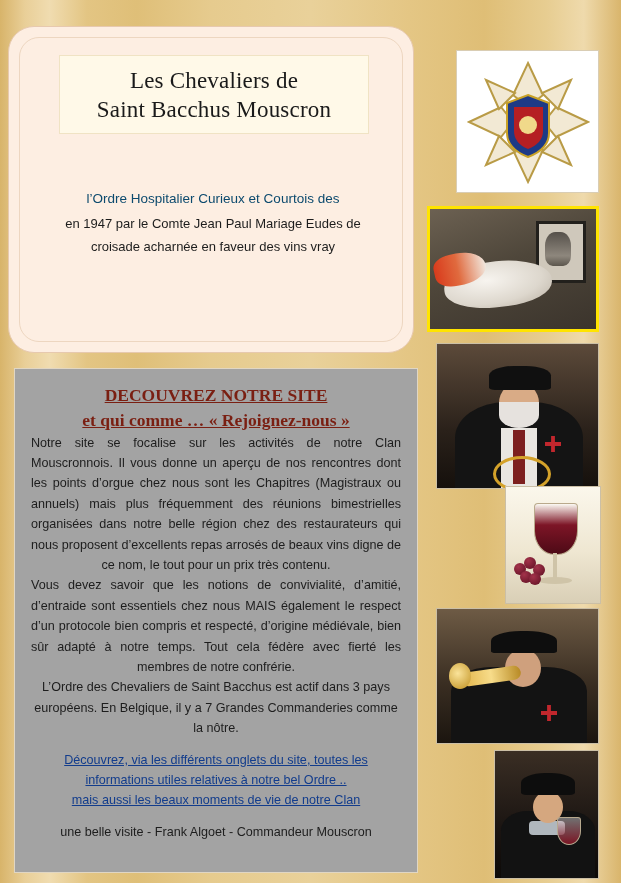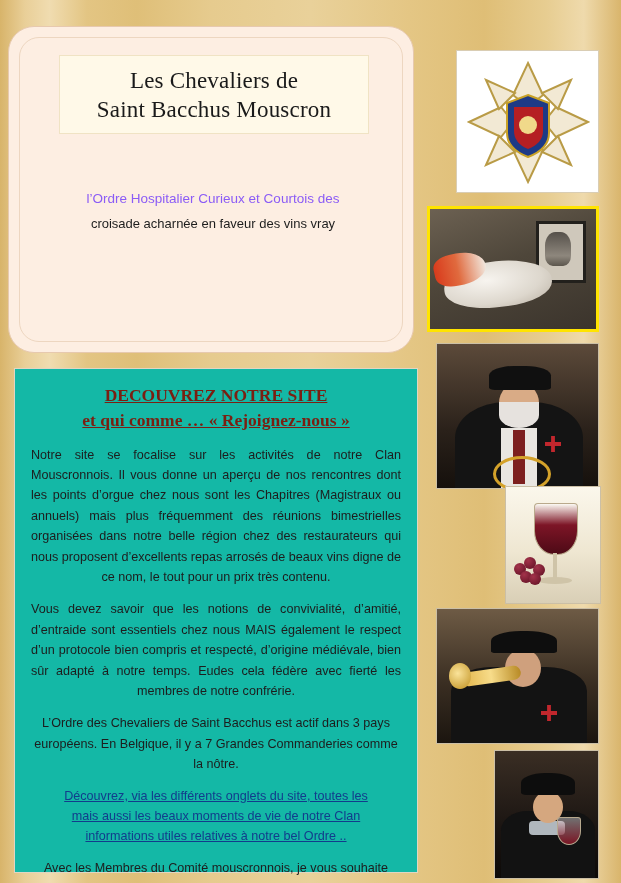--- a/index.html
+++ b/index.html
@@ -72,51 +72,51 @@
     position: absolute;
     left: 26px;
     top: 160px;
     width: 356px;
     text-align: center;
     font-size: 13px;
     color: #1d1d1d;
     line-height: 1.82;
   }
   .header-body .em-brown {
-    color: #8b5cf6;
+    color: #0c4a6e;
     font-size: 13.5px;
   }
 
   
   .main-card {
     position: absolute;
     left: 14px;
     top: 368px;
     width: 404px;
     height: 505px;
-    background: #14b8a6;
+    background: #a3a3a3;
     border: 1px solid #e0d6c4;
     box-sizing: border-box;
     padding: 14px 16px 8px 16px;
   }
   .discover-title {
     text-align: center;
     font-family: "Liberation Serif", serif;
     font-weight: bold;
     font-size: 17.5px;
     color: #7a1f12;
     text-decoration: underline;
     line-height: 1.42;
   }
   .main-par {
     font-size: 12.6px;
     color: #1d1d1d;
     line-height: 1.62;
     text-align: center;
-    margin-top: 12px;
+    margin-top: 0;
   }
   .main-par.justify {
     text-align: justify;
     text-align-last: center;
   }
   .link-block {
     margin-top: 11px;
     text-align: center;
     font-size: 12.6px;
     line-height: 1.62;
@@ -284,42 +284,42 @@
   <div class="header-card">
     <div class="header-card-inner"></div>
 
     <div class="title-box">
       <div class="title-line">Les Chevaliers de</div>
       <div class="title-line">Saint Bacchus Mouscron</div>
     </div>
 
     <div class="header-body">
       <div class="em-brown">l’Ordre Hospitalier Curieux et Courtois des</div>
+      <div>en 1947 par le Comte Jean Paul Mariage Eudes de</div>
       <div>croisade acharnée en faveur des vins vray</div>
     </div>
   </div>
 
   <div class="main-card">
     <div class="discover-title">
       <div>DECOUVREZ NOTRE SITE</div>
       <div>et qui comme … « Rejoignez-nous »</div>
     </div>
 
     <div class="main-par justify">Notre site se focalise sur les activités de notre Clan Mouscronnois. Il vous donne un aperçu de nos rencontres dont les points d’orgue chez nous sont les Chapitres (Magistraux ou annuels) mais plus fréquemment des réunions bimestrielles organisées dans notre belle région chez des restaurateurs qui nous proposent d’excellents repas arrosés de beaux vins digne de ce nom, le tout pour un prix très contenu.</div>
-    <div class="main-par justify">Vous devez savoir que les notions de convivialité, d’amitié, d’entraide sont essentiels chez nous MAIS également le respect d’un protocole bien compris et respecté, d’origine médiévale, bien sûr adapté à notre temps. Eudes cela fédère avec fierté les membres de notre confrérie.</div>
+    <div class="main-par justify">Vous devez savoir que les notions de convivialité, d’amitié, d’entraide sont essentiels chez nous MAIS également le respect d’un protocole bien compris et respecté, d’origine médiévale, bien sûr adapté à notre temps. Tout cela fédère avec fierté les membres de notre confrérie.</div>
     <div class="main-par">L’Ordre des Chevaliers de Saint Bacchus est actif dans 3 pays européens. En Belgique, il y a 7 Grandes Commanderies comme la nôtre.</div>
 
     <div class="link-block">
       <div class="l">Découvrez, via les différents onglets du site, toutes les</div>
+      <div class="l">informations utiles relatives à notre bel Ordre ..</div>
       <div class="l">mais aussi les beaux moments de vie de notre Clan</div>
-      <div class="l">informations utiles relatives à notre bel Ordre ..</div>
     </div>
 
     <div class="closing">
-      <div>Avec les Membres du Comité mouscronnois, je vous souhaite</div>
       <div>une belle visite - Frank Algoet - Commandeur Mouscron</div>
     </div>
   </div>
 
   <div class="photo emblem">
     <div class="cross-wrap">
       <svg width="143" height="143" viewBox="0 0 143 143">
         <g fill="#f2e9d4" stroke="#b99b46" stroke-width="2">
           <path d="M71 12 L86 44 L71 56 L56 44 Z"></path>
           <path d="M71 131 L86 99 L71 87 L56 99 Z"></path>

